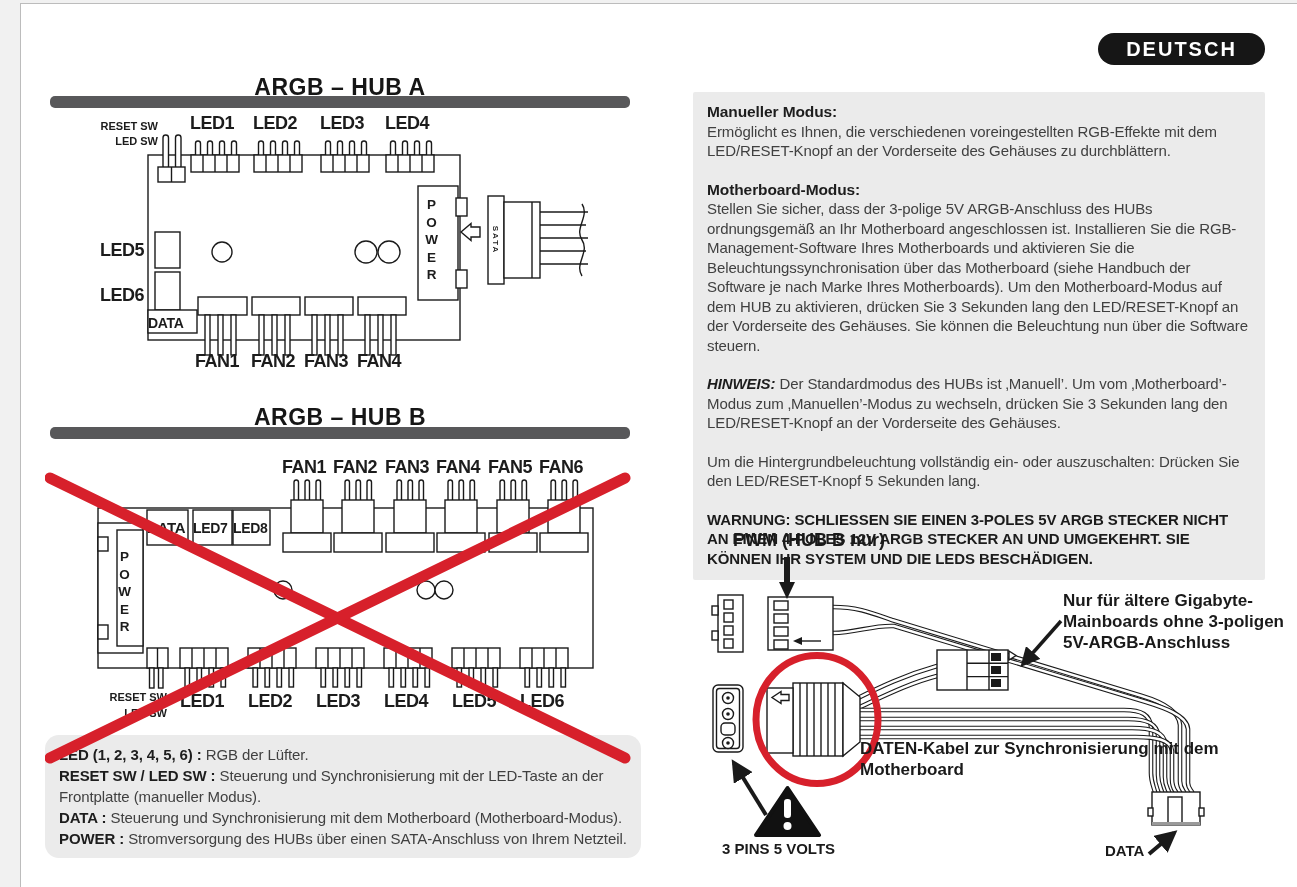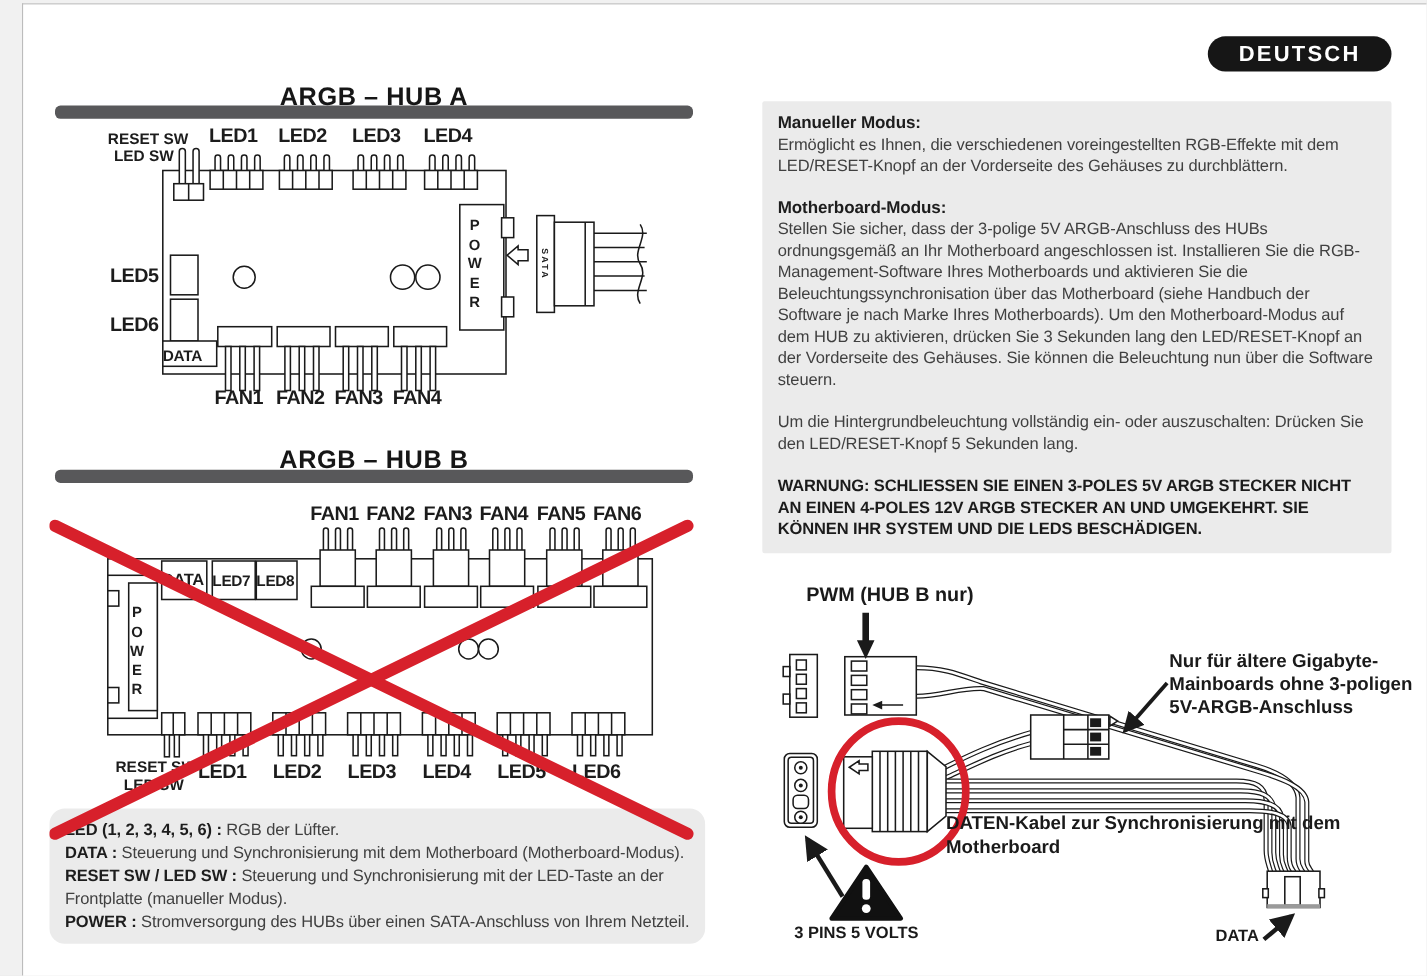--- a/index.html
+++ b/index.html
@@ -12,21 +12,21 @@
   .badge{left:1098px;top:33px;width:167px;height:32px;border-radius:16px;
     background:#161616;color:#fff;font-weight:700;font-size:20px;letter-spacing:2px;
     display:flex;align-items:center;justify-content:center;z-index:6;}
   
   .hub-title{width:580px;text-align:center;font-size:23px;font-weight:700;color:#161616;
     letter-spacing:0.5px;z-index:5;}
   .hub-bar{width:580px;height:12px;background:#58585a;border-radius:5px;z-index:4;}
   
   .dlab{color:#1c1c1c;font-weight:600;font-size:18px;letter-spacing:-0.5px;
     text-align:left;z-index:5;line-height:18px;white-space:nowrap;}
-  .dlab.small{font-size:14px;font-weight:600;letter-spacing:0;text-align:right;}
+  .dlab.small{font-size:11px;font-weight:600;letter-spacing:0;text-align:right;}
   .dlab.box{font-size:14px;letter-spacing:-0.3px;}
   .vstack{width:15px;word-break:break-all;line-height:17.6px;font-size:13.5px;
     font-weight:600;color:#1c1c1c;text-align:center;z-index:5;}
   .rot{transform:rotate(90deg);transform-origin:left top;font-size:8px;font-weight:700;
     letter-spacing:2px;color:#1c1c1c;text-align:center;z-index:5;}
   
   .info-panel{left:693px;top:92px;width:572px;background:#ebebeb;border-radius:2px;
     padding:10px 14px 12px 14px;box-sizing:border-box;color:#404040;font-size:15px;
     line-height:19.5px;letter-spacing:-0.1px;}
   .info-sec{margin-bottom:19px;}
@@ -345,33 +345,37 @@
   <div class="abs dlab" style="left:452px;top:692px;width:50px;">LED5</div>
   <div class="abs dlab" style="left:520px;top:692px;width:50px;">LED6</div>
 
   <svg class="abs" style="left:45px;top:440px;z-index:8;pointer-events:none;" width="615" height="330" viewBox="0 0 615 330">
     <line x1="5" y1="38" x2="580" y2="318" stroke="#d7202b" stroke-width="11" stroke-linecap="round"></line>
     <line x1="580" y1="38" x2="5" y2="318" stroke="#d7202b" stroke-width="11" stroke-linecap="round"></line>
   </svg>
 
   <div class="abs legend-panel">
     <div><b>LED (1, 2, 3, 4, 5, 6) :</b> <span>RGB der Lüfter.</span></div>
+    <div><b>RESET SW / LED SW :</b> <span>Steuerung und Synchronisierung mit der LED-Taste an der Frontplatte (manueller Modus).</span></div>
     <div><b>DATA :</b> <span>Steuerung und Synchronisierung mit dem Motherboard (Motherboard-Modus).</span></div>
-    <div><b>RESET SW / LED SW :</b> <span>Steuerung und Synchronisierung mit der LED-Taste an der Frontplatte (manueller Modus).</span></div>
     <div><b>POWER :</b> <span>Stromversorgung des HUBs über einen SATA-Anschluss von Ihrem Netzteil.</span></div>
   </div>
 
   <div class="abs info-panel">
     <div class="info-sec">
       <div class="info-h">Manueller Modus:</div>
       <div>Ermöglicht es Ihnen, die verschiedenen voreingestellten RGB-Effekte mit dem LED/RESET-Knopf an der Vorderseite des Gehäuses zu durchblättern.</div>
     </div>
     <div class="info-sec">
       <div class="info-h">Motherboard-Modus:</div>
       <div>Stellen Sie sicher, dass der 3-polige 5V ARGB-Anschluss des HUBs ordnungsgemäß an Ihr Motherboard angeschlossen ist. Installieren Sie die RGB-Management-Software Ihres Motherboards und aktivieren Sie die Beleuchtungssynchronisation über das Motherboard (siehe Handbuch der Software je nach Marke Ihres Motherboards). Um den Motherboard-Modus auf dem HUB zu aktivieren, drücken Sie 3 Sekunden lang den LED/RESET-Knopf an der Vorderseite des Gehäuses. Sie können die Beleuchtung nun über die Software steuern.</div>
+    </div>
+    <div class="info-sec">
+      <span class="note-l">HINWEIS:</span>
+      <span>Der Standardmodus des HUBs ist ‚Manuell’. Um vom ‚Motherboard’-Modus zum ‚Manuellen’-Modus zu wechseln, drücken Sie 3 Sekunden lang den LED/RESET-Knopf an der Vorderseite des Gehäuses.</span>
     </div>
     <div class="info-sec">Um die Hintergrundbeleuchtung vollständig ein- oder auszuschalten: Drücken Sie den LED/RESET-Knopf 5 Sekunden lang.</div>
     <div class="info-sec warn">WARNUNG: SCHLIESSEN SIE EINEN 3-POLES 5V ARGB STECKER NICHT AN EINEN 4-POLES 12V ARGB STECKER AN UND UMGEKEHRT. SIE KÖNNEN IHR SYSTEM UND DIE LEDS BESCHÄDIGEN.</div>
   </div>
 
   <svg class="abs" style="left:690px;top:525px;z-index:3;" width="607" height="360" viewBox="0 0 607 360">
     <defs>
       <marker id="ah" viewBox="0 0 10 10" refX="8" refY="5" markerWidth="5.5" markerHeight="5.5" orient="auto-start-reverse">
         <path d="M0,0 L10,5 L0,10 Z" fill="#1a1a1a"></path>
       </marker>

